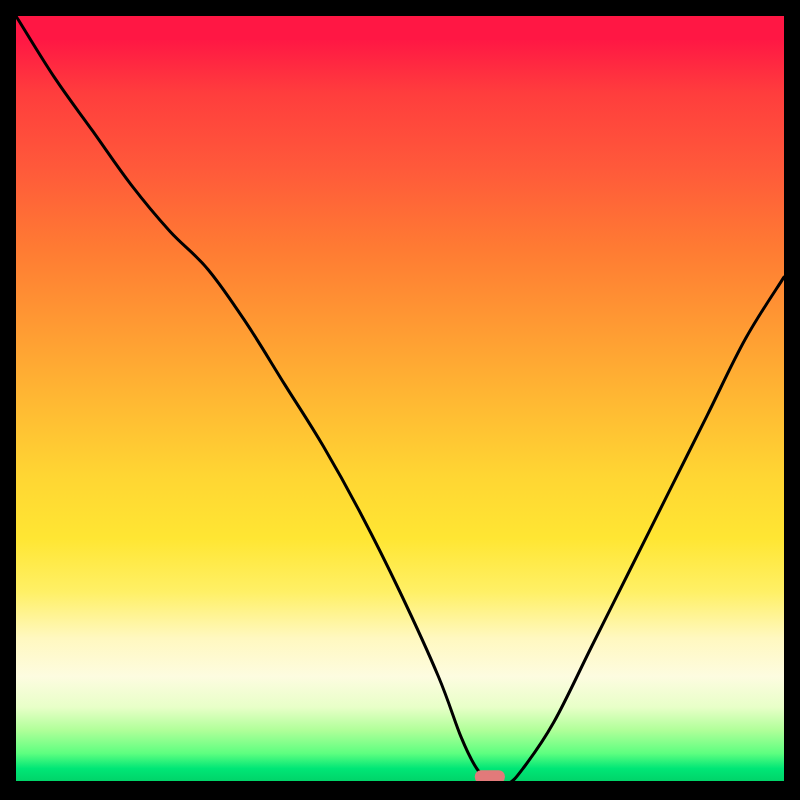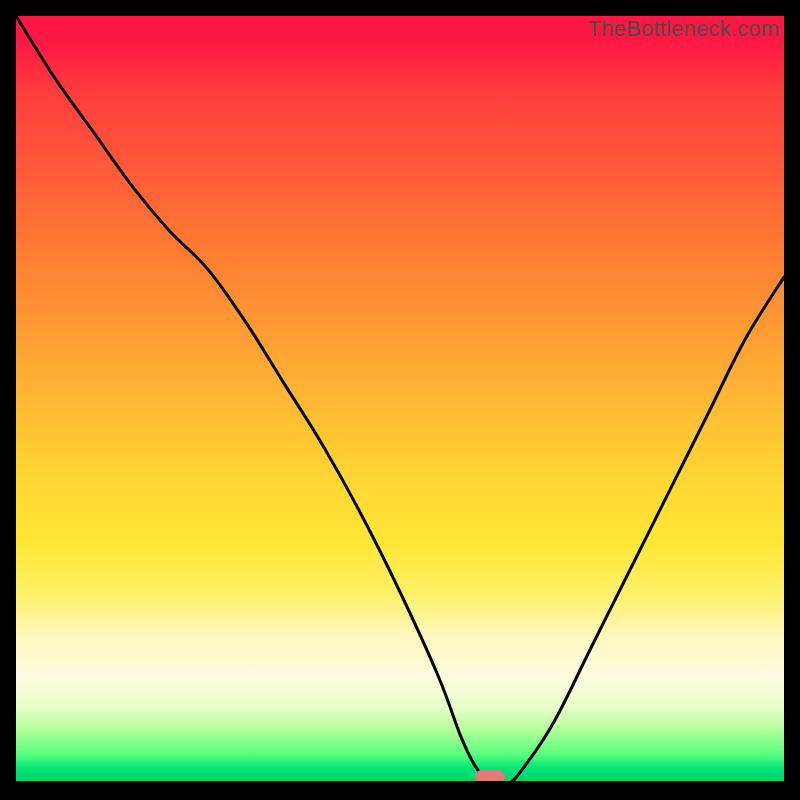--- a/index.html
+++ b/index.html
@@ -66,15 +66,14 @@
 </head>
 <body>
 
 <div class="frame">
   <div class="plot-area">
     <svg class="curve" viewBox="0 0 768 768" preserveAspectRatio="none">
       <path id="curve-path" fill="none" stroke="#000" stroke-width="3" stroke-linejoin="round" stroke-linecap="round" d="M 0 0 C 6.912000000000001 11.059199999999988, 24.576000000000004 40.70399999999994, 38.400000000000006 61.43999999999994 C 52.224000000000004 82.17599999999995, 62.97600000000001 95.84640000000003, 76.80000000000001 115.20000000000005 C 90.62400000000001 134.55360000000007, 101.37599999999999 150.98880000000005, 115.19999999999999 168.96000000000004 C 129.024 186.93120000000002, 139.776 199.8336, 153.60000000000002 215.03999999999996 C 167.42400000000004 230.24639999999994, 178.17600000000002 236.85119999999992, 192 253.43999999999994 C 205.82399999999998 270.02879999999993, 216.576 286.46400000000006, 230.39999999999998 307.20000000000005 C 244.22399999999996 327.93600000000004, 254.97599999999994 346.5216, 268.79999999999995 368.64 C 282.62399999999997 390.7584, 293.37600000000003 406.57919999999996, 307.20000000000005 430.08 C 321.02400000000006 453.5808, 331.776 472.93440000000004, 345.6 499.20000000000005 C 359.42400000000004 525.4656, 370.176 546.9696, 384 576 C 397.824 605.0304, 411.34080000000006 634.2144000000001, 422.40000000000003 660.48 C 433.4592 686.7456, 438.52799999999996 705.3312, 445.43999999999994 721.92 C 452.3519999999999 738.5088, 455.27039999999994 744.3456, 460.79999999999995 752.64 C 466.32959999999997 760.9344, 470.63039999999995 765.2352, 476.15999999999997 768 C 481.6896 770.7648, 485.99039999999997 770.7648, 491.52 768 C 497.0496 765.2352, 498.5856 763.6992, 506.88 752.64 C 515.1744 741.5808, 525.1583999999999 728.6783999999999, 537.5999999999999 706.56 C 550.0415999999999 684.4416, 562.1759999999999 657.408, 576 629.76 C 589.8240000000001 602.112, 600.5760000000001 580.6080000000001, 614.4000000000001 552.96 C 628.224 525.312, 638.976 503.808, 652.8 476.15999999999997 C 666.6239999999999 448.51199999999994, 677.3760000000001 427.008, 691.2 399.36 C 705.024 371.71200000000005, 715.776 347.44320000000005, 729.5999999999999 322.56000000000006 C 743.4239999999999 297.67680000000007, 761.088 272.17920000000004, 768 261.12"></path>
       <rect id="marker-rect" rx="6" ry="6" width="30" height="13" x="458.856" y="754.16" fill="#e27a7a"></rect>
       <line id="baseline" stroke="#000" stroke-width="3" x1="0" y1="766.5" x2="768" y2="766.5"></line>
     </svg>
-    <div class="watermark">TheBottleneck.com</div>
   </div>
 </div>
 
 </body></html>

